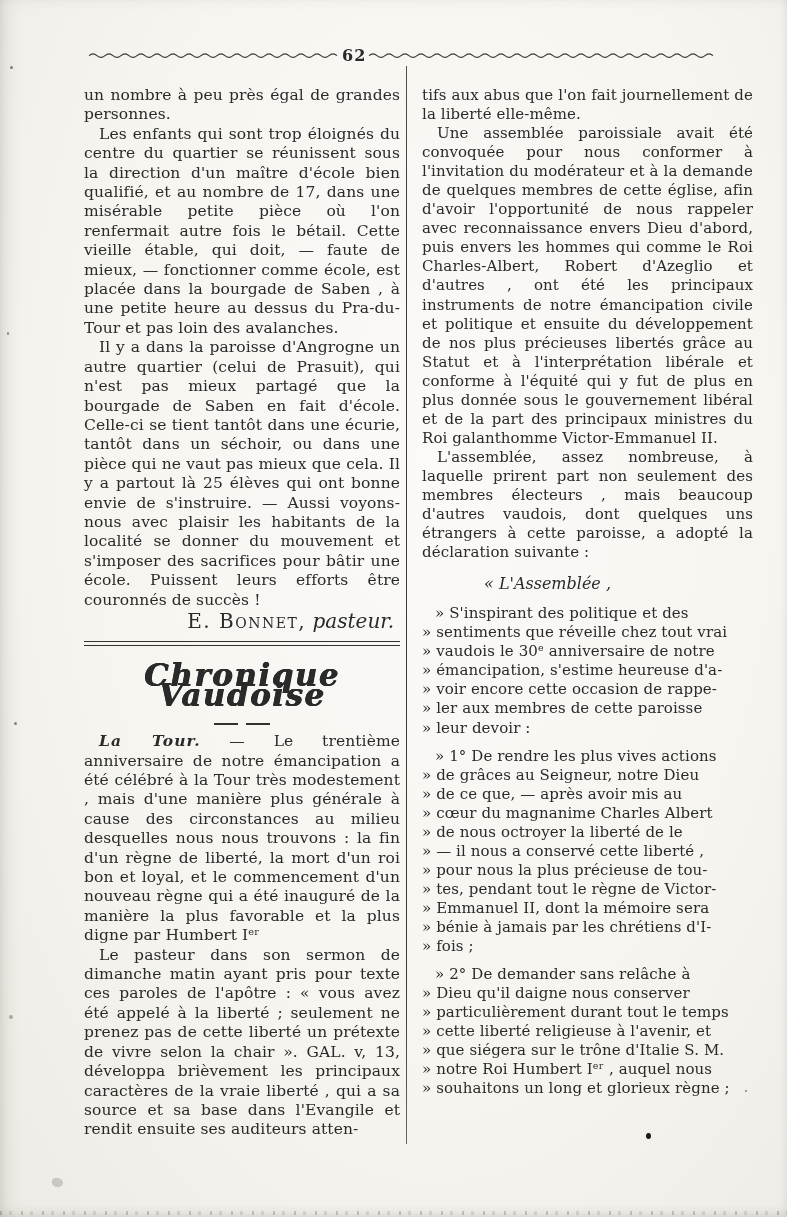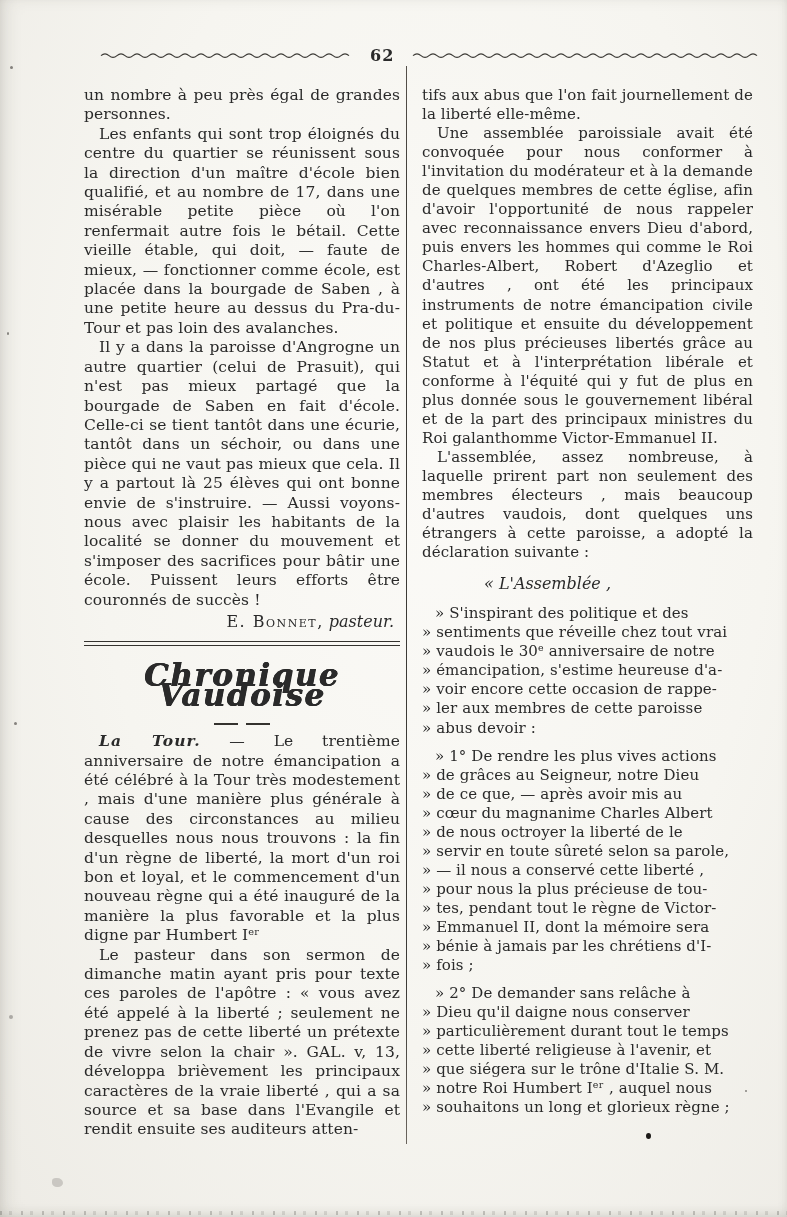--- a/index.html
+++ b/index.html
@@ -11,38 +11,38 @@
   .page {
     position: relative; width: 787px; height: 1217px; overflow: hidden;
     background: radial-gradient(ellipse at 55% 38%, #fbfaf7 0%, #f6f5f0 55%, #edebe5 100%);
     box-shadow: inset 10px 0 22px -12px rgba(60,55,45,0.25),
                 inset -6px 0 14px -10px rgba(60,55,45,0.15),
                 inset 0 -8px 16px -10px rgba(60,55,45,0.18);
     color: #2a2a2a;
   }
   
   .page-header {
-    position: absolute; left: 100px; top: 46px; right: 38px;
-    display: flex; align-items: center; gap: 16px;
+    position: absolute; left: 88px; top: 46px; right: 38px;
+    display: flex; align-items: center; gap: 0;
   }
   .pagenum { font-weight: bold; font-size: 16px; letter-spacing: 1px; padding: 0 2px; white-space: nowrap; }
   .wavy { flex: 0 0 auto; display: block; }
   
   .col-divider {
     position: absolute; left: 406px; top: 66px; width: 1.4px; height: 1078px;
     background: linear-gradient(#55504a, #3c3a36 15%, #3c3a36 85%, #6a655e);
   }
   
   .col { position: absolute; top: 86px; }
   .left-col  { left: 84px;  width: 316px; font-size: 15.5px; line-height: 19.4px; }
   .right-col { left: 422px; width: 331px; font-size: 15px;   line-height: 19.05px; }
   p.body { margin: 0; text-align: justify; letter-spacing: 0.1px; }
   p.body.indent { text-indent: 15px; }
   p.body.no-indent { text-indent: 0; }
-  .signature { margin: 2px 6px 0 0; text-align: right; font-size: 16px; }
+  .signature { margin: 2px 6px 0 0; text-align: right; font-size: 20px; }
   .sig-name { font-variant: small-caps; letter-spacing: 1.5px; }
   .sig-title { font-style: italic; }
   .double-rule {
     margin: 10px 0 0 0; height: 3px;
     border-top: 1.4px solid #35332f; border-bottom: 1px solid #35332f;
   }
   .chronicle-heading {
     margin: 20px 0 0 0; text-align: center;
     font-size: 31px; font-weight: bold; letter-spacing: 1.5px;
     text-shadow: 0.6px 0 0 #2a2a2a, 0 0.4px 0 #2a2a2a;
@@ -111,30 +111,29 @@
     <p class="body indent">L'assemblée, assez nombreuse, à laquelle prirent part non seulement des membres électeurs , mais beaucoup d'autres vaudois, dont quelques uns étrangers à cette paroisse, a adopté la déclaration suivante :</p>
     <p class="assembly">« L'Assemblée ,</p>
 
     <div class="decl-block">
       <div class="qline first">» S'inspirant des politique et des</div>
       <div class="qline">» sentiments que réveille chez tout vrai</div>
       <div class="qline">» vaudois le 30ᵉ anniversaire de notre</div>
       <div class="qline">» émancipation, s'estime heureuse d'a-</div>
       <div class="qline">» voir encore cette occasion de rappe-</div>
       <div class="qline">» ler aux membres de cette paroisse</div>
-      <div class="qline">» abus devoir :</div>
+      <div class="qline">» leur devoir :</div>
     </div>
 
     <div class="decl-block">
       <div class="qline first">» 1° De rendre les plus vives actions</div>
       <div class="qline">» de grâces au Seigneur, notre Dieu</div>
       <div class="qline">» de ce que, — après avoir mis au</div>
       <div class="qline">» cœur du magnanime Charles Albert</div>
       <div class="qline">» de nous octroyer la liberté de le</div>
-      <div class="qline">» servir en toute sûreté selon sa parole,</div>
       <div class="qline">» — il nous a conservé cette liberté ,</div>
       <div class="qline">» pour nous la plus précieuse de tou-</div>
       <div class="qline">» tes, pendant tout le règne de Victor-</div>
       <div class="qline">» Emmanuel II, dont la mémoire sera</div>
       <div class="qline">» bénie à jamais par les chrétiens d'I-</div>
       <div class="qline">» fois ;</div>
     </div>
 
     <div class="decl-block">
       <div class="qline first">» 2° De demander sans relâche à</div>

